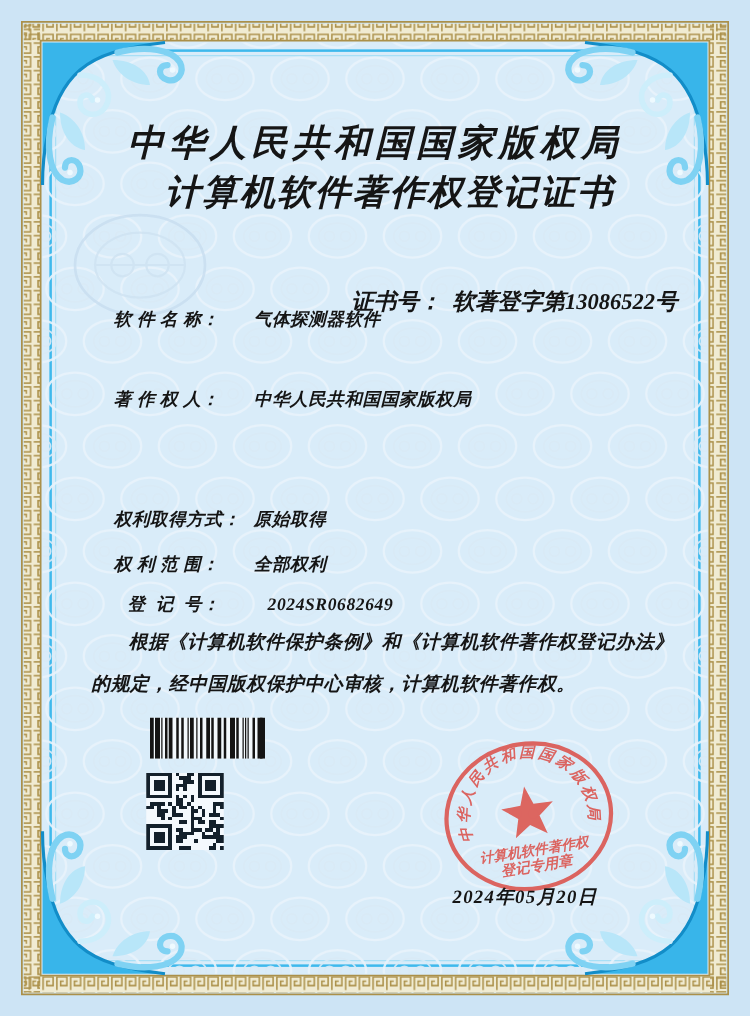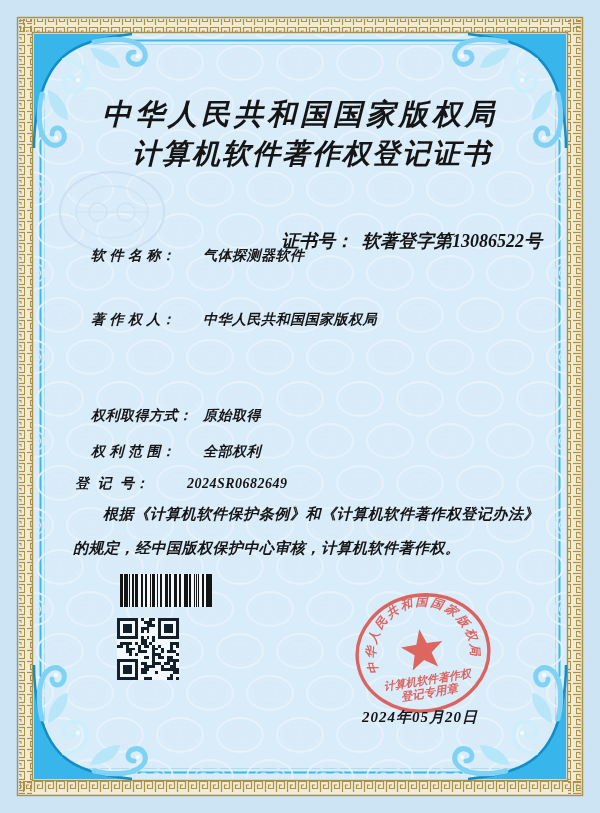--- a/index.html
+++ b/index.html
@@ -15,21 +15,21 @@
   .title2{top:135px;left:0;width:100%;text-align:center;font-size:28px;letter-spacing:2px;padding-left:12px;}
   .certno{top:208px;right:58px;font-size:18px;white-space:pre;}
   .certno .lbl{margin-right:9px;}
   .row{font-size:14px;white-space:pre;letter-spacing:0.5px;}
   .row .lbl{display:inline-block;min-width:112px;}
   .r-name{top:231px;left:75px;}
   .r-ver{top:253px;left:187px;}
   .r-owner{top:295px;left:75px;}
   .r-acq{top:391px;left:75px;}
   .r-scope{top:427px;left:75px;}
-  .r-reg{top:459px;left:59px;}
+  .r-reg{top:459px;left:86px;}
   .statement{
     top:497px;left:73px;width:466px;font-size:15px;line-height:34px;
     text-indent:30px;text-align:justify;letter-spacing:0.5px;
   }
   .barcode{left:120px;top:574px;z-index:2;}
   .qr{left:117px;top:618px;z-index:2;}
   .seal{left:352px;top:592px;z-index:3;opacity:0.93;pointer-events:none;}
   .date{left:362px;top:708px;font-size:15px;letter-spacing:1px;z-index:4;text-align:right;}
 </style>
 </head>

